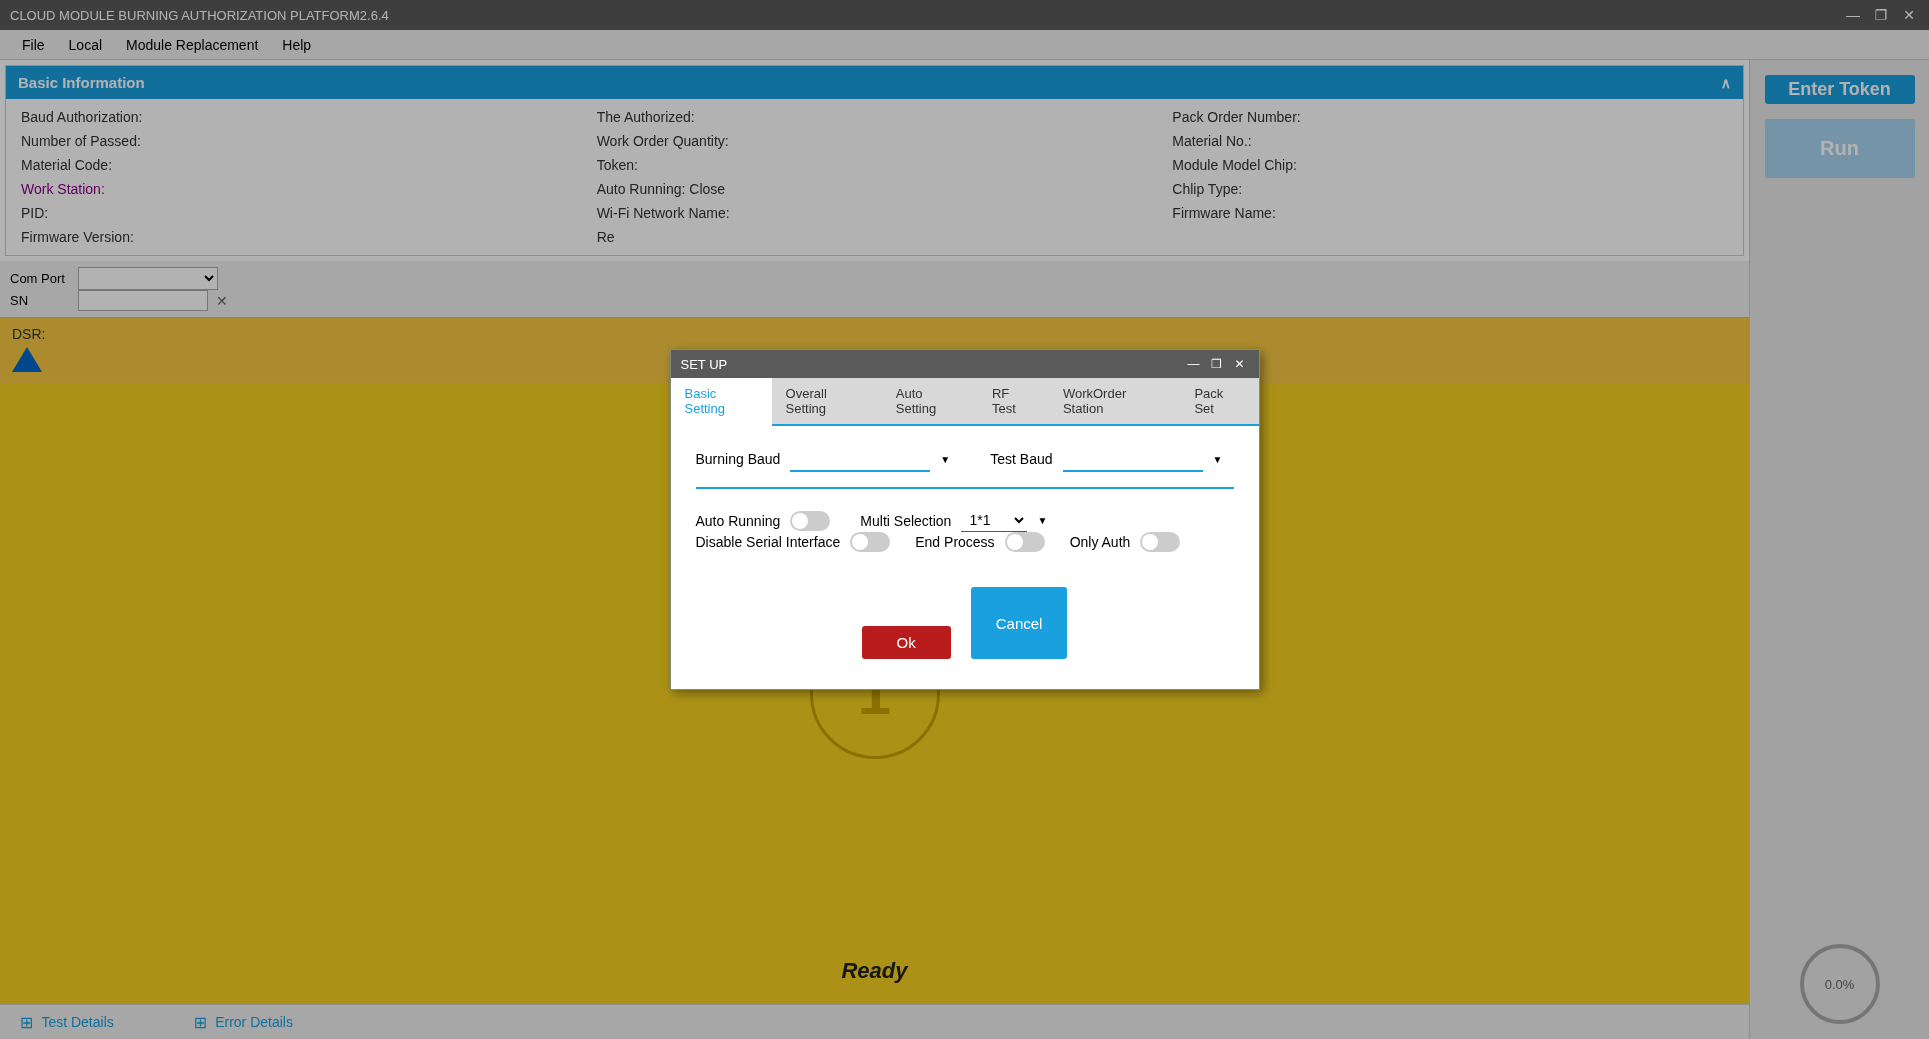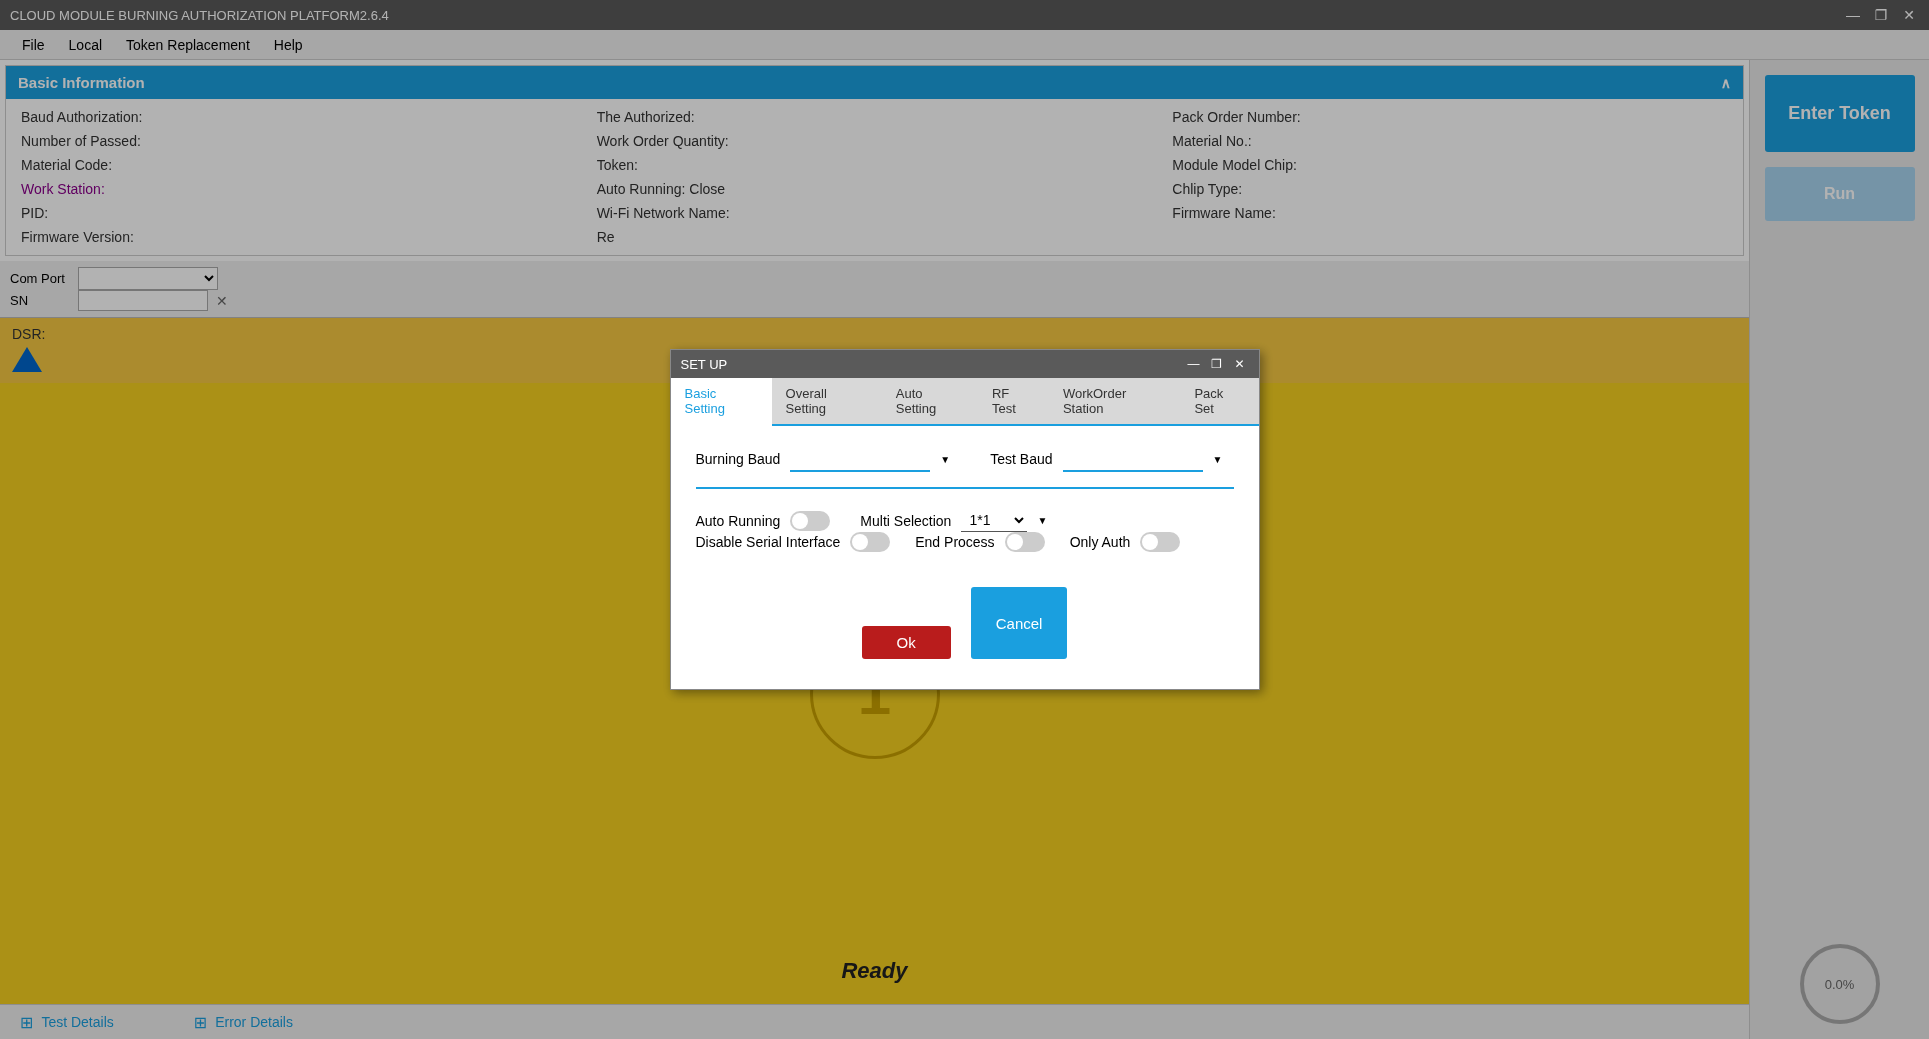--- a/index.html
+++ b/index.html
@@ -140,34 +140,34 @@
       flex-direction: column;
       align-items: center;
       padding: 15px 10px;
       gap: 15px;
       border-left: 1px solid #ccc;
     }
     .enter-token-btn {
       background: #1a9fdf;
       color: white;
       border: none;
-      padding: 28px 20px;
+      padding: 4px 20px;
       font-size: 18px;
       font-weight: bold;
       cursor: pointer;
       width: 150px;
       text-align: center;
       border-radius: 3px;
     }
     .run-btn {
       background: #a8d4f0;
       color: white;
       border: none;
       padding: 18px 20px;
-      font-size: 16px;
+      font-size: 20px;
       font-weight: bold;
       cursor: pointer;
       width: 150px;
       text-align: center;
       border-radius: 3px;
     }
     .progress-circle {
       width: 80px;
       height: 80px;
       border-radius: 50%;
@@ -390,21 +390,21 @@
   <div class="title-bar-controls">
     <button class="title-bar-btn">—</button>
     <button class="title-bar-btn">❐</button>
     <button class="title-bar-btn">✕</button>
   </div>
 </div>
 
 <div class="menu-bar">
   <span class="menu-item">File</span>
   <span class="menu-item">Local</span>
-  <span class="menu-item">Token Replacement</span>
+  <span class="menu-item">Module Replacement</span>
   <span class="menu-item">Help</span>
 </div>
 
 <div class="main-area">
 
   <div class="left-panel">
 
     <div class="left-top">
       <div class="basic-info">
         <div class="basic-info-header">

